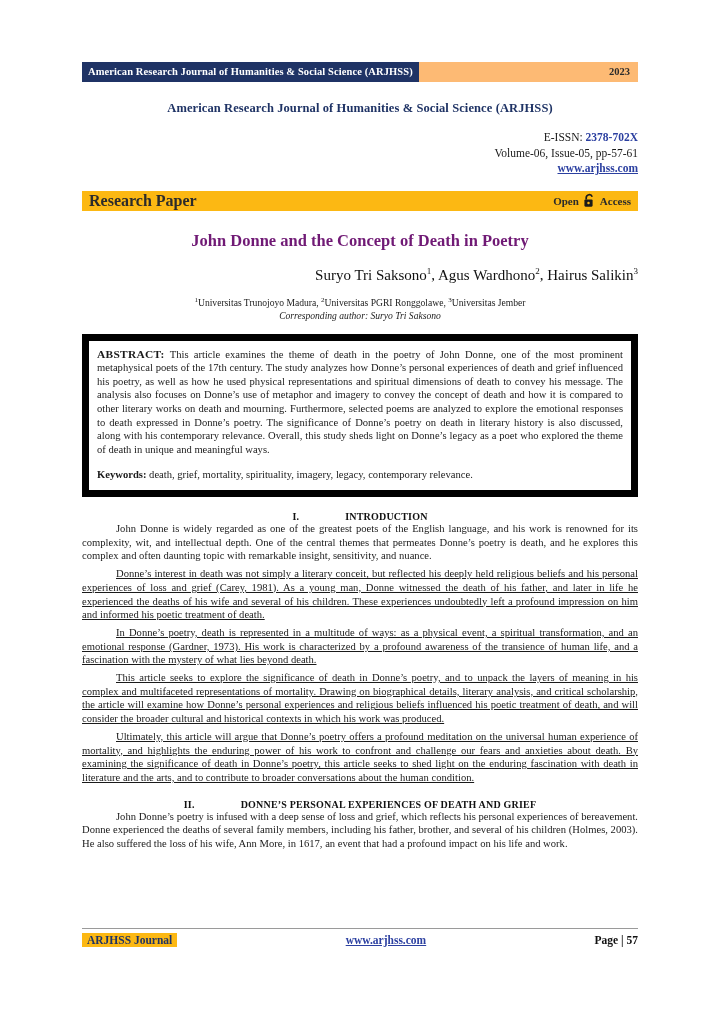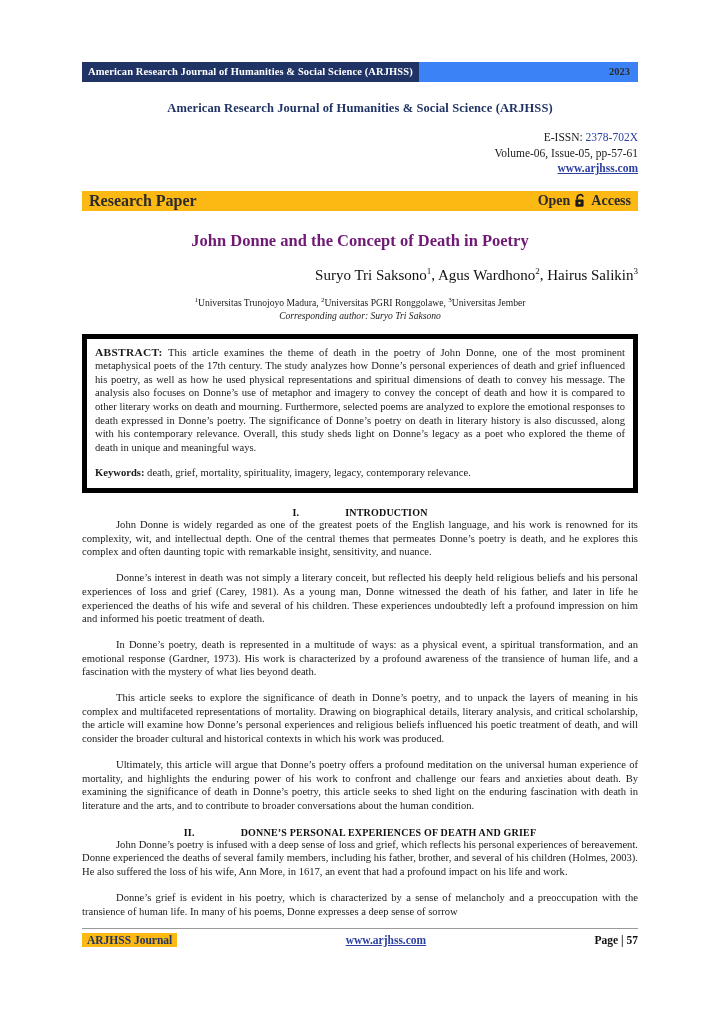--- a/index.html
+++ b/index.html
@@ -41,21 +41,21 @@
     background: #1f3365;
     color: #ffffff;
     font-weight: bold;
     font-size: 10.5px;
     line-height: 20px;
     padding: 0 6px 0 6px;
     white-space: nowrap;
     letter-spacing: 0.1px;
   }
   .runhead-right {
-    background: #3b82f6;
+    background: #fdba74;
     flex: 1;
     position: relative;
   }
   .runhead-year {
     position: absolute;
     right: 8px;
     top: 0;
     line-height: 20px;
     font-size: 10.5px;
     font-weight: bold;
@@ -70,21 +70,21 @@
     color: #1f3365;
     margin-top: 19px;
     letter-spacing: 0.1px;
   }
   .issn-block {
     text-align: right;
     font-size: 11.5px;
     line-height: 15.5px;
     margin-top: 14px;
   }
-  .issn-num { color: #2b3fa0; }
+  .issn-num { color: #2b3fa0; font-weight: bold; }
   .weblink {
     color: #2b3fa0;
     text-decoration: underline;
     font-weight: bold;
   }
 
   
   .oa-bar {
     margin-top: 14px;
     height: 20px;
@@ -97,21 +97,21 @@
   }
   .oa-left {
     font-weight: bold;
     font-size: 16px;
     color: #2b2b2b;
   }
   .oa-right {
     display: flex;
     align-items: center;
     font-weight: bold;
-    font-size: 14px;
+    font-size: 11px;
     color: #2b2b2b;
     gap: 4px;
   }
   .oa-lock {
     display: inline-block;
     width: 13px;
     height: 15px;
     position: relative;
     margin: 0 0px;
   }
@@ -143,21 +143,21 @@
     text-align: center;
     font-size: 9.6px;
     font-style: italic;
     margin-top: 2px;
     color: #222;
   }
 
   
   .abstract-box {
     margin-top: 13px;
-    border: 5px solid #000000;
+    border: 7px solid #000000;
     padding: 7px 8px 8px 8px;
     box-sizing: border-box;
   }
   .abstract-text {
     font-size: 10.6px;
     line-height: 13.6px;
     text-align: justify;
     margin: 0;
     color: #1a1a1a;
   }
@@ -186,21 +186,21 @@
   }
   .section-head.wide .numeral { margin-right: 46px; }
   p.body {
     font-size: 10.6px;
     line-height: 13.7px;
     text-align: justify;
     margin: 0;
     text-indent: 34px;
     color: #1a1a1a;
   }
-  p.body + p.body { margin-top: 12px; }
+  p.body + p.body { margin-top: 4px; text-decoration: underline; }
 
   
   .footer {
     position: absolute;
     left: 82px;
     top: 928px;
     width: 556px;
   }
   .footer-rule {
     border-top: 1px solid #9a9a9a;
@@ -294,21 +294,20 @@
     <p class="body">John Donne is widely regarded as one of the greatest poets of the English language, and his work is renowned for its complexity, wit, and intellectual depth. One of the central themes that permeates Donne’s poetry is death, and he explores this complex and often daunting topic with remarkable insight, sensitivity, and nuance.</p>
     <p class="body">Donne’s interest in death was not simply a literary conceit, but reflected his deeply held religious beliefs and his personal experiences of loss and grief (Carey, 1981). As a young man, Donne witnessed the death of his father, and later in life he experienced the deaths of his wife and several of his children. These experiences undoubtedly left a profound impression on him and informed his poetic treatment of death.</p>
     <p class="body">In Donne’s poetry, death is represented in a multitude of ways: as a physical event, a spiritual transformation, and an emotional response (Gardner, 1973). His work is characterized by a profound awareness of the transience of human life, and a fascination with the mystery of what lies beyond death.</p>
     <p class="body">This article seeks to explore the significance of death in Donne’s poetry, and to unpack the layers of meaning in his complex and multifaceted representations of mortality. Drawing on biographical details, literary analysis, and critical scholarship, the article will examine how Donne’s personal experiences and religious beliefs influenced his poetic treatment of death, and will consider the broader cultural and historical contexts in which his work was produced.</p>
     <p class="body">Ultimately, this article will argue that Donne’s poetry offers a profound meditation on the universal human experience of mortality, and highlights the enduring power of his work to confront and challenge our fears and anxieties about death. By examining the significance of death in Donne’s poetry, this article seeks to shed light on the enduring fascination with death in literature and the arts, and to contribute to broader conversations about the human condition.</p>
 
     <div class="section-head wide">
       <span class="numeral">II.</span><span>DONNE’S PERSONAL EXPERIENCES OF DEATH AND GRIEF</span>
     </div>
     <p class="body">John Donne’s poetry is infused with a deep sense of loss and grief, which reflects his personal experiences of bereavement. Donne experienced the deaths of several family members, including his father, brother, and several of his children (Holmes, 2003). He also suffered the loss of his wife, Ann More, in 1617, an event that had a profound impact on his life and work.</p>
-    <p class="body">Donne’s grief is evident in his poetry, which is characterized by a sense of melancholy and a preoccupation with the transience of human life. In many of his poems, Donne expresses a deep sense of sorrow</p>
 
   </div>
 
   <div class="footer">
     <div class="footer-rule"></div>
     <div class="footer-row">
       <span class="footer-journal">ARJHSS Journal</span>
       <span class="footer-url">www.arjhss.com</span>
       <span class="footer-page">Page | 57</span>
     </div>

